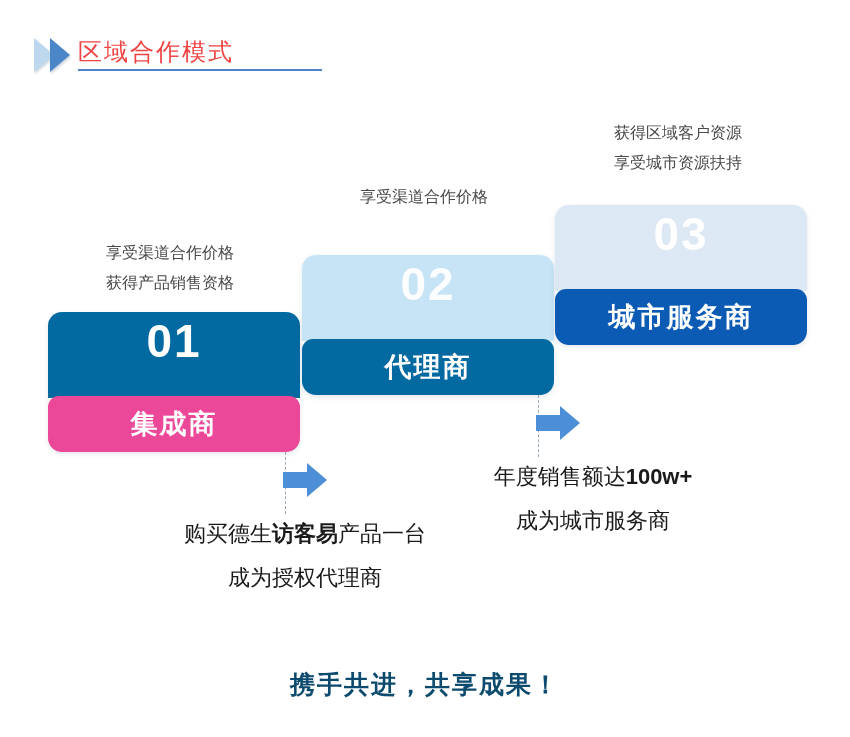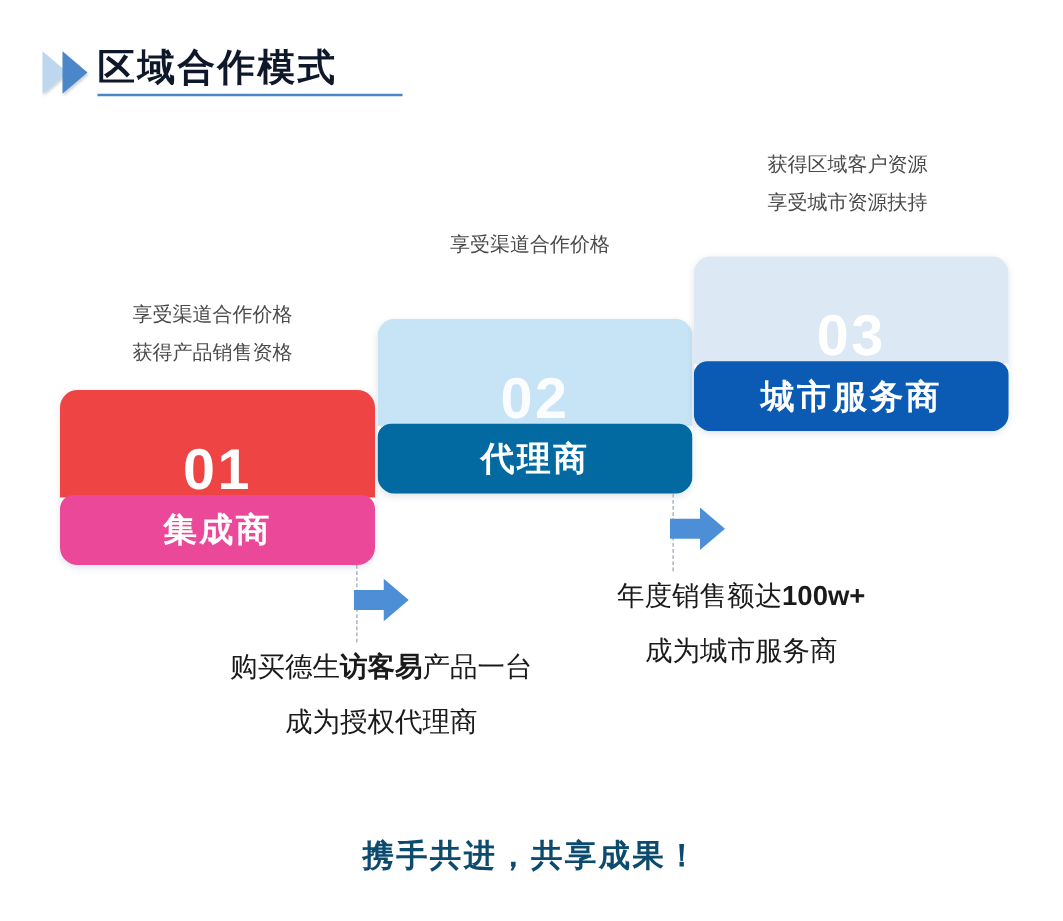--- a/index.html
+++ b/index.html
@@ -36,23 +36,23 @@
     width: 0; height: 0;
     border-top: 17px solid transparent;
     border-bottom: 17px solid transparent;
     margin-right: -6px;
   }
   .chev.pale  { border-left: 20px solid #BDD7EF; }
   .chev.solid { border-left: 20px solid #4A86C8; margin-left: 2px; }
 
   .title-wrap { position: relative; padding-bottom: 6px; }
   .title-text {
-    font-size: 30px;
-    font-weight: bold;
-    color: #0f172a;
+    font-size: 24px;
+    font-weight: normal;
+    color: #ef4444;
     letter-spacing: 2px;
     line-height: 1.1;
     white-space: nowrap;
   }
   .title-rule {
     position: absolute;
     left: 0;
     bottom: 0;
     width: 244px;
     height: 2px;
@@ -74,21 +74,21 @@
 
   .card {
     position: absolute;
     border-radius: 14px;
     overflow: hidden;
     box-shadow: 0 2px 5px rgba(100,120,150,0.18);
   }
   .card-top {
     height: 86px;
     display: flex;
-    align-items: flex-end;
+    align-items: flex-start;
     justify-content: center;
   }
   .card-num {
     font-size: 46px;
     font-weight: bold;
     color: #ffffff;
     letter-spacing: 2px;
     line-height: 1;
     margin-top: 6px;
   }
@@ -103,21 +103,21 @@
   .card-label {
     font-size: 27px;
     font-weight: bold;
     color: #ffffff;
     letter-spacing: 2px;
     line-height: 1;
   }
 
   
   #step1 .card { left: 48px; top: 312px; width: 252px; }
-  #step1 .card-top  { background: #ef4444; }
+  #step1 .card-top  { background: #0369a1; }
   #step1 .card-foot { background: #ec4899; }
   #step1 .caption { left: 40px; top: 238px; }
 
   #step2 .card { left: 302px; top: 255px; width: 252px; }
   #step2 .card-top  { background: #C7E4F6; }
   #step2 .card-foot { background: #0369a1; }
   #step2 .card-num  { color: #ffffff; opacity: 0.92; }
   #step2 .caption { left: 294px; top: 182px; }
 
   #step3 .card { left: 555px; top: 205px; width: 252px; }

